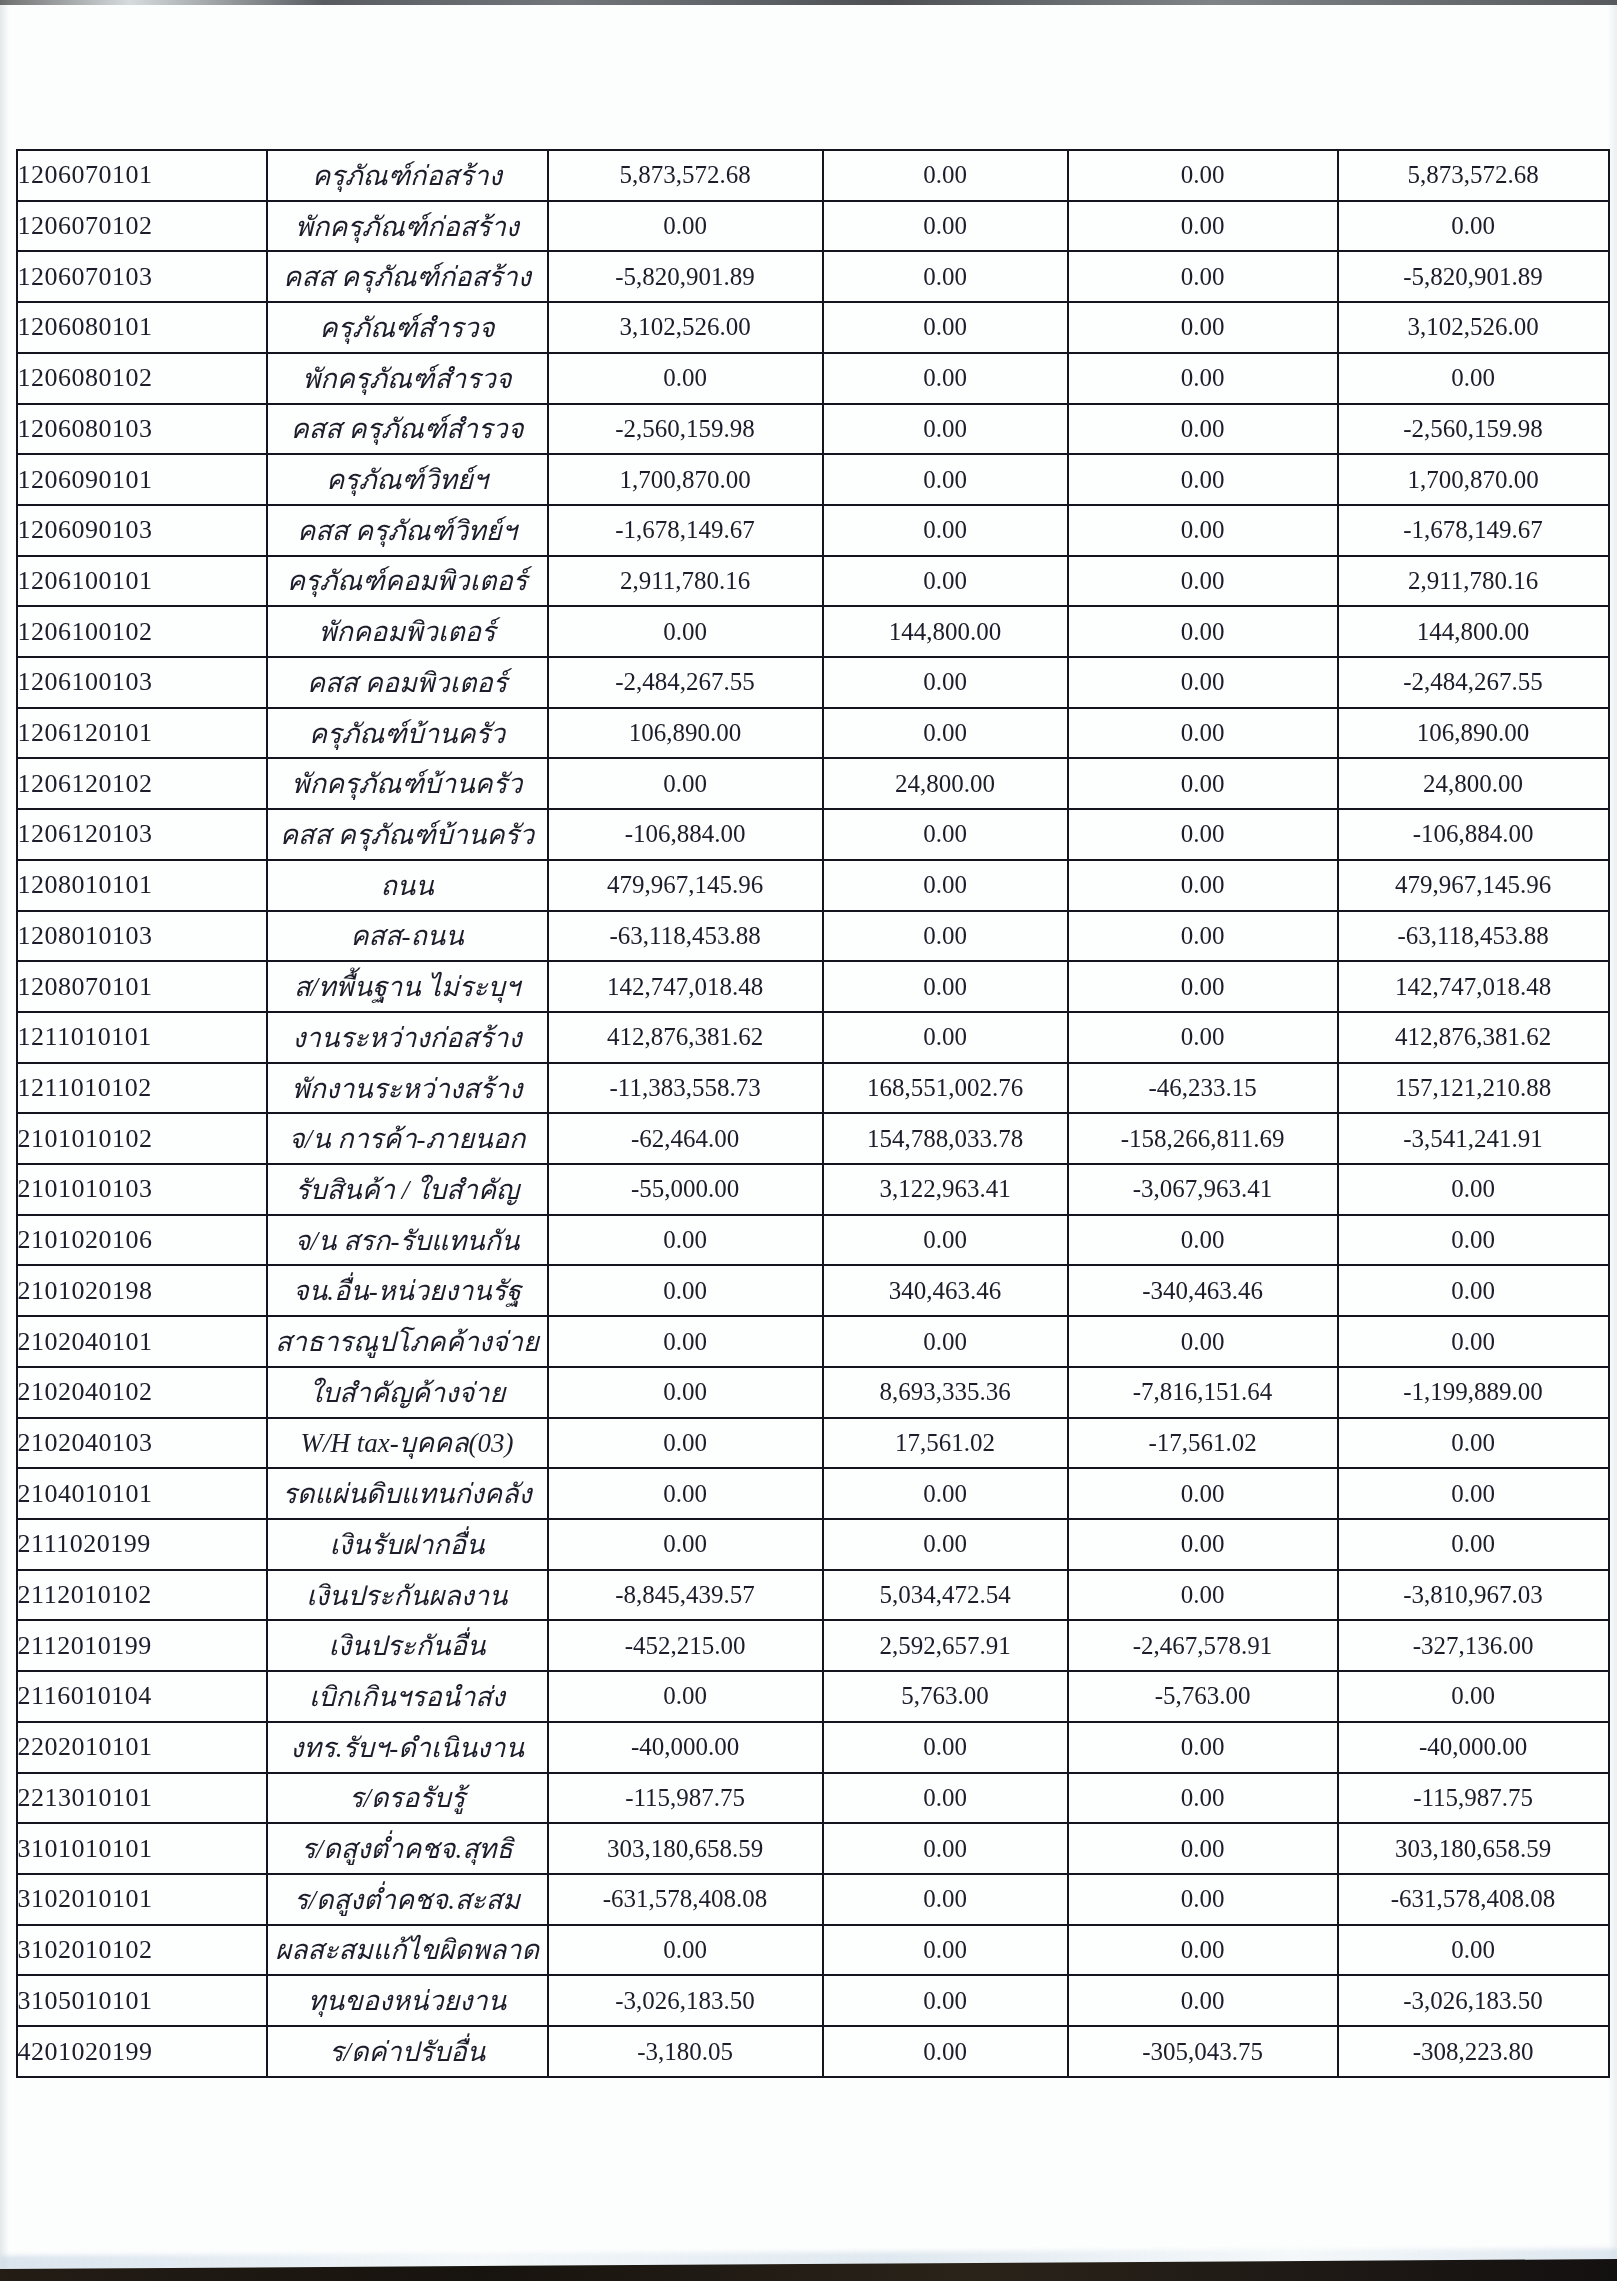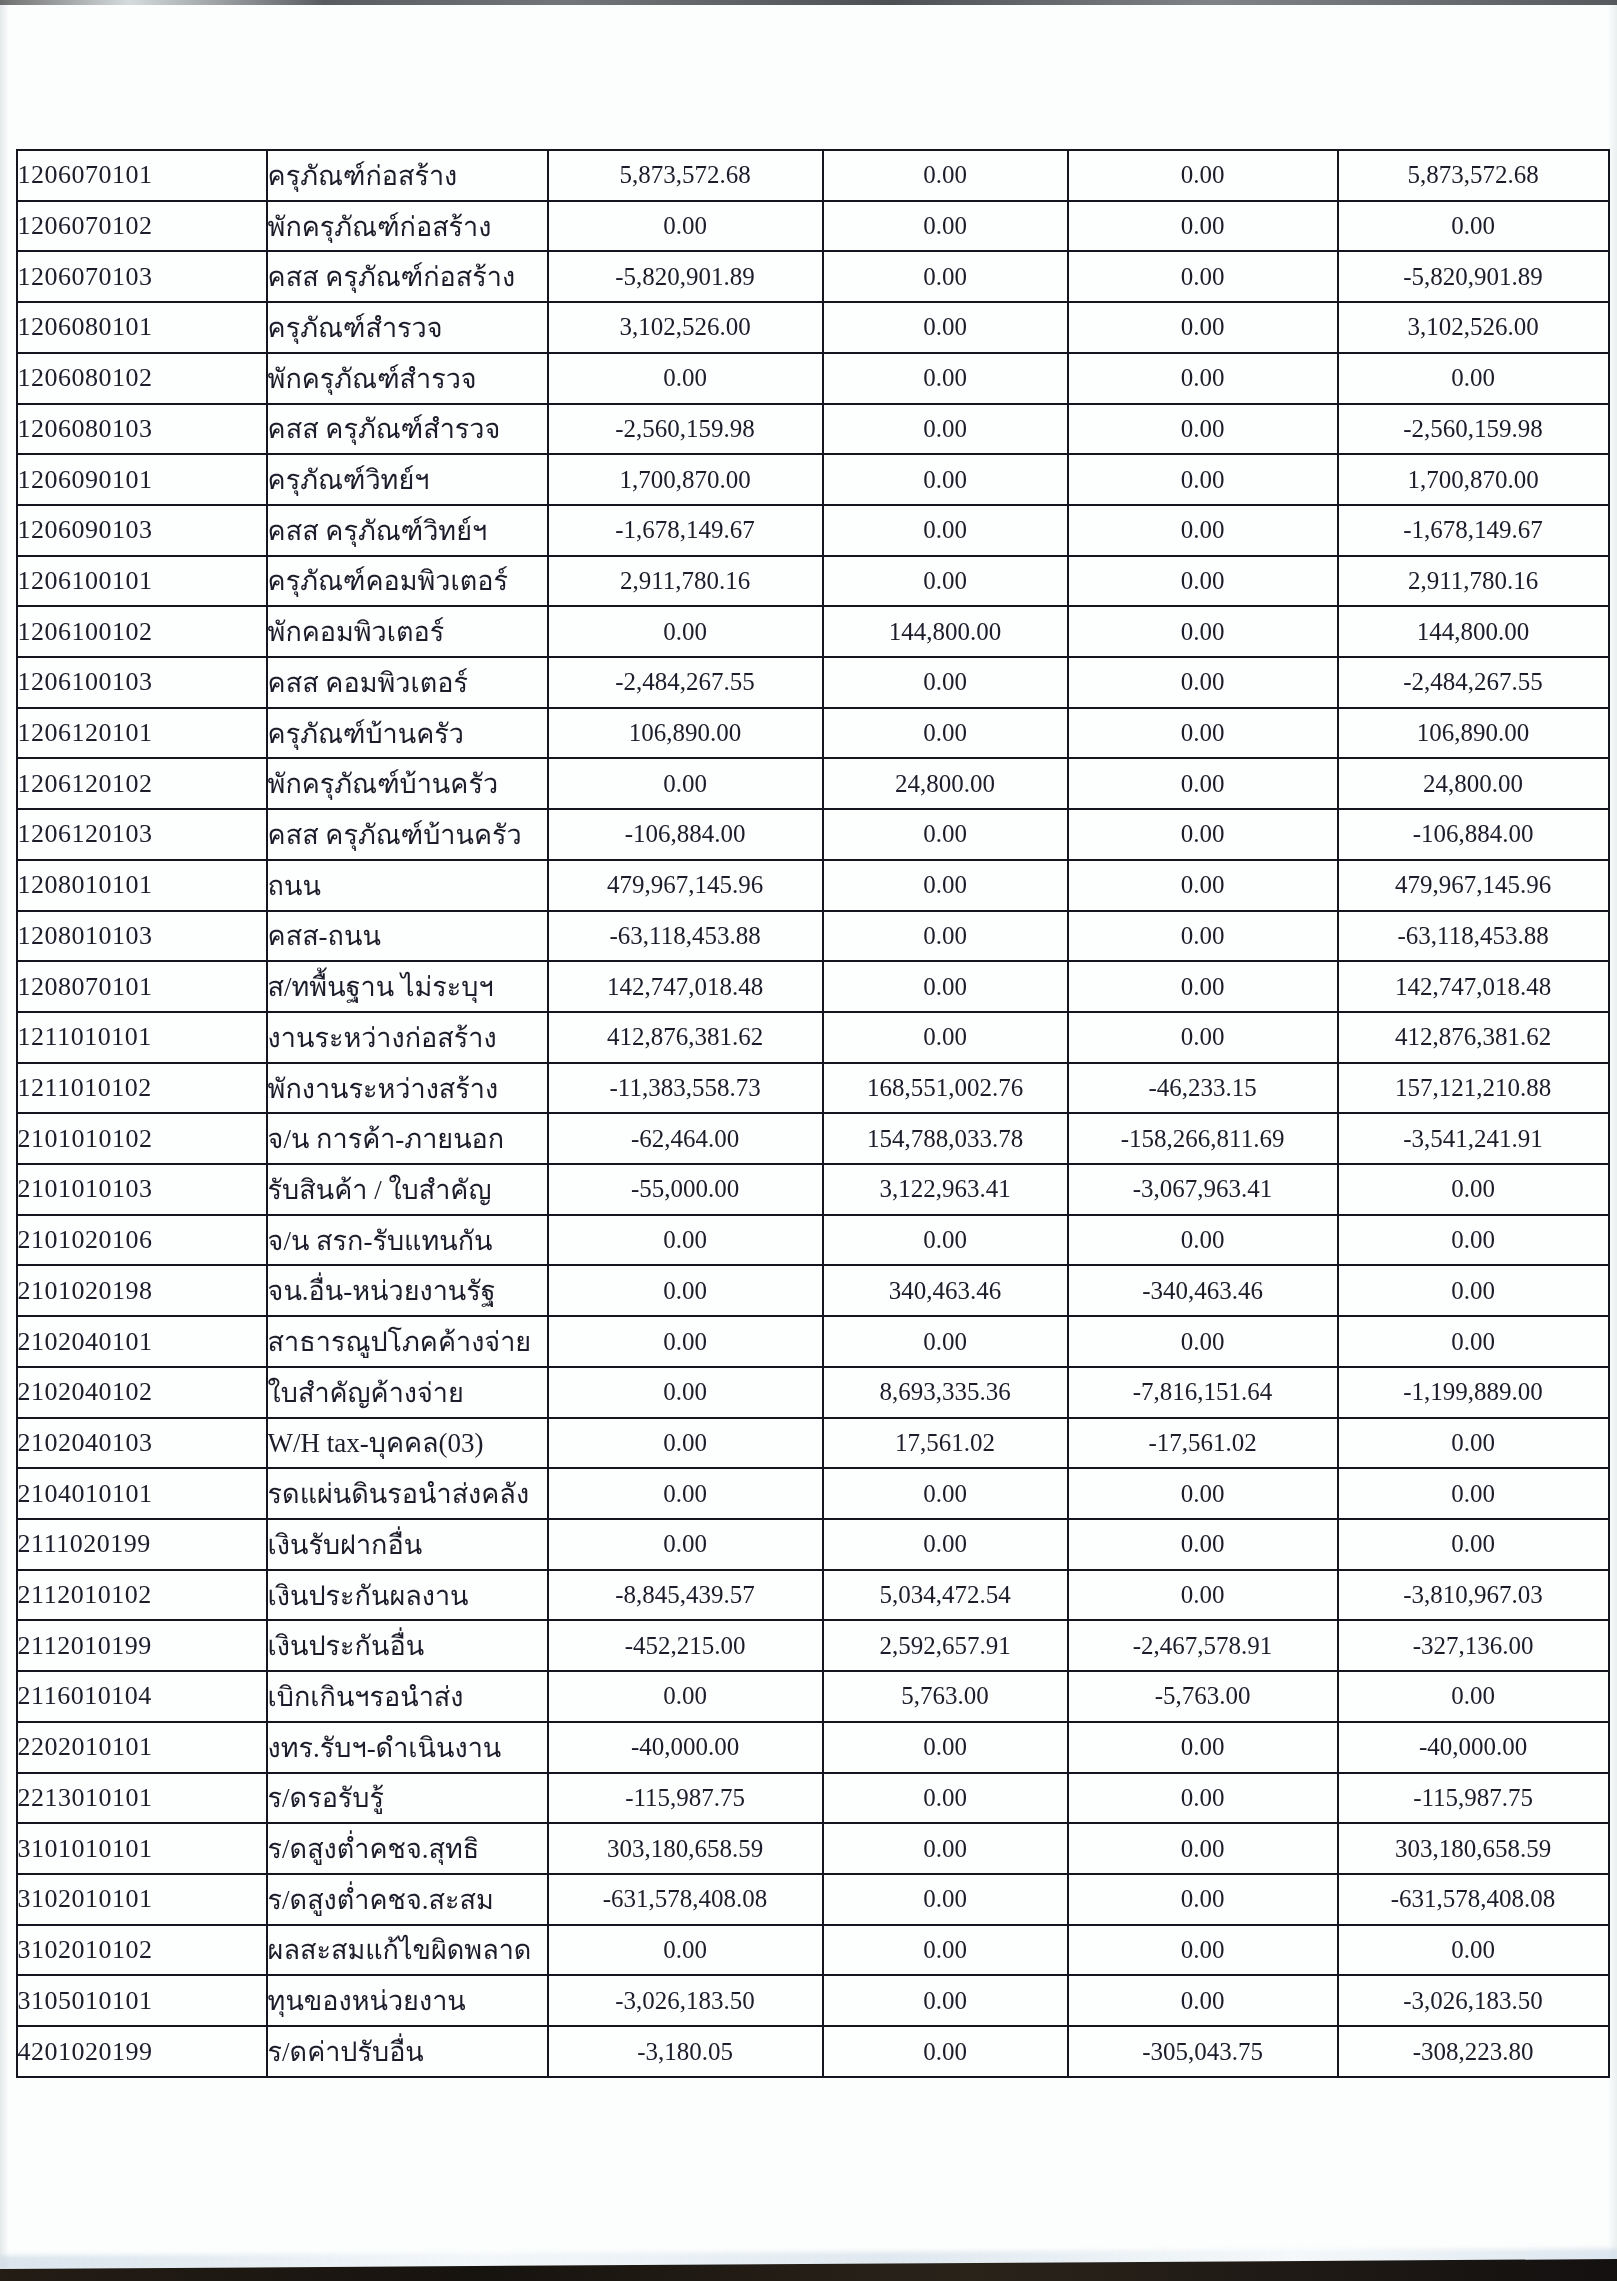--- a/index.html
+++ b/index.html
@@ -79,23 +79,24 @@
   }
   td.col-code {
     width: 248px;
     text-align: left;
     padding-left: 11.7px;
     font-size: 26px;
     letter-spacing: 0.5px;
   }
   td.col-name {
     width: 279px;
-    text-align: left;
+    text-align: center;
     padding-left: 6.8px;
     font-size: 27px;
+    font-style: italic;
   }
   td.col-n1 { width: 273px; }
   td.col-n2 { width: 243px; }
   td.col-n3 { width: 268px; }
   td.col-n4 { width: 269px; }
   td.num {
     text-align: center;
     font-size: 25px;
   }
 </style>
@@ -311,21 +312,21 @@
       <tr>
         <td class="col-code">2102040103</td>
         <td class="col-name">W/H tax-บุคคล(03)</td>
         <td class="num col-n1">0.00</td>
         <td class="num col-n2">17,561.02</td>
         <td class="num col-n3">-17,561.02</td>
         <td class="num col-n4">0.00</td>
       </tr>
       <tr>
         <td class="col-code">2104010101</td>
-        <td class="col-name">รดแผ่นดินรอนำส่งคลัง</td>
+        <td class="col-name">รดแผ่นดิบแทนก่งคลัง</td>
         <td class="num col-n1">0.00</td>
         <td class="num col-n2">0.00</td>
         <td class="num col-n3">0.00</td>
         <td class="num col-n4">0.00</td>
       </tr>
       <tr>
         <td class="col-code">2111020199</td>
         <td class="col-name">เงินรับฝากอื่น</td>
         <td class="num col-n1">0.00</td>
         <td class="num col-n2">0.00</td>

